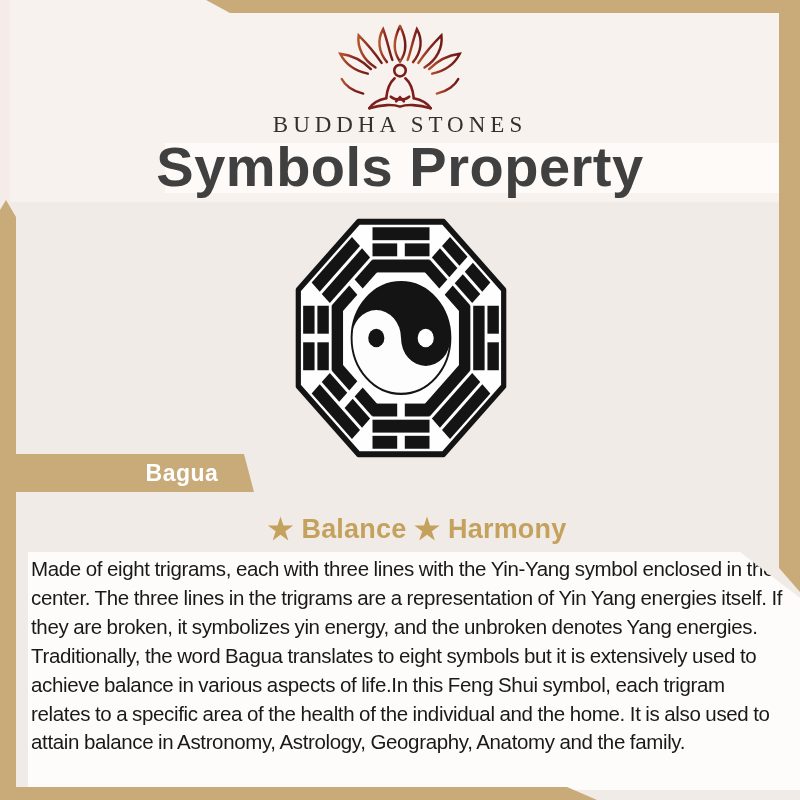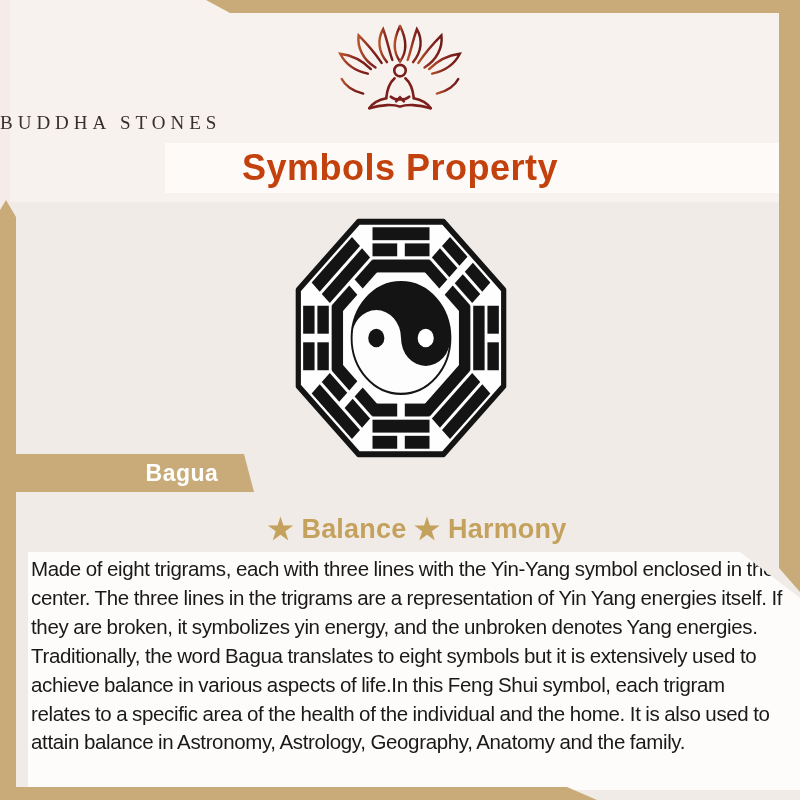--- a/index.html
+++ b/index.html
@@ -16,25 +16,25 @@
   .bar-top{position:absolute;top:0;left:0;width:800px;height:13px;background:#c9ab79;
     clip-path:polygon(206px 0,800px 0,800px 13px,230px 13px);}
   .bar-right{position:absolute;top:0;left:779px;width:21px;height:592px;background:#c9ab79;
     clip-path:polygon(0 0,100% 0,100% 100%,0 calc(100% - 24px));}
   .bar-left{position:absolute;top:200px;left:0;width:16px;height:600px;background:#c9ab79;
     clip-path:polygon(0 10px,6px 0,16px 17px,16px 100%,0 100%);}
   .bar-bottom{position:absolute;top:787px;left:0;width:597px;height:13px;background:#c9ab79;
     clip-path:polygon(0 0,567px 0,597px 100%,0 100%);}
   
   .logo{position:absolute;top:20px;left:50%;transform:translateX(-50%);}
-  .wordmark{position:absolute;top:112px;left:0;width:100%;
-    font-family:"Liberation Serif", serif;font-size:19px;letter-spacing:5px;color:#37302a;}
+  .wordmark{position:absolute;top:112px;left:0;width:100%;text-align:center;
+    font-family:"Liberation Serif", serif;font-size:23px;letter-spacing:5px;color:#37302a;}
   
-  .page-title{position:absolute;top:147px;left:0;width:100%;text-align:center;
-    font-size:36px;font-weight:bold;color:#c2410c;letter-spacing:0.5px;}
+  .page-title{position:absolute;top:134px;left:0;width:100%;text-align:center;
+    font-size:56px;font-weight:bold;color:#404040;letter-spacing:0.5px;}
   
   .bagua-wrap{position:absolute;top:209px;left:287px;width:228px;height:258px;}
   
   .banner{position:absolute;top:454px;left:0;width:254px;height:38px;background:#c9ab79;
     clip-path:polygon(0 0,244px 0,254px 100%,0 100%);padding-left:46px;}
   .banner-label{display:block;width:244px;text-align:center;line-height:38px;
     font-size:23px;font-weight:bold;color:#ffffff;letter-spacing:0.5px;padding-left:14px;}
   
   .tagline{position:absolute;top:511px;left:17px;width:100%;text-align:center;
     font-size:27px;font-weight:bold;color:#c4a25e;letter-spacing:0.2px;}

